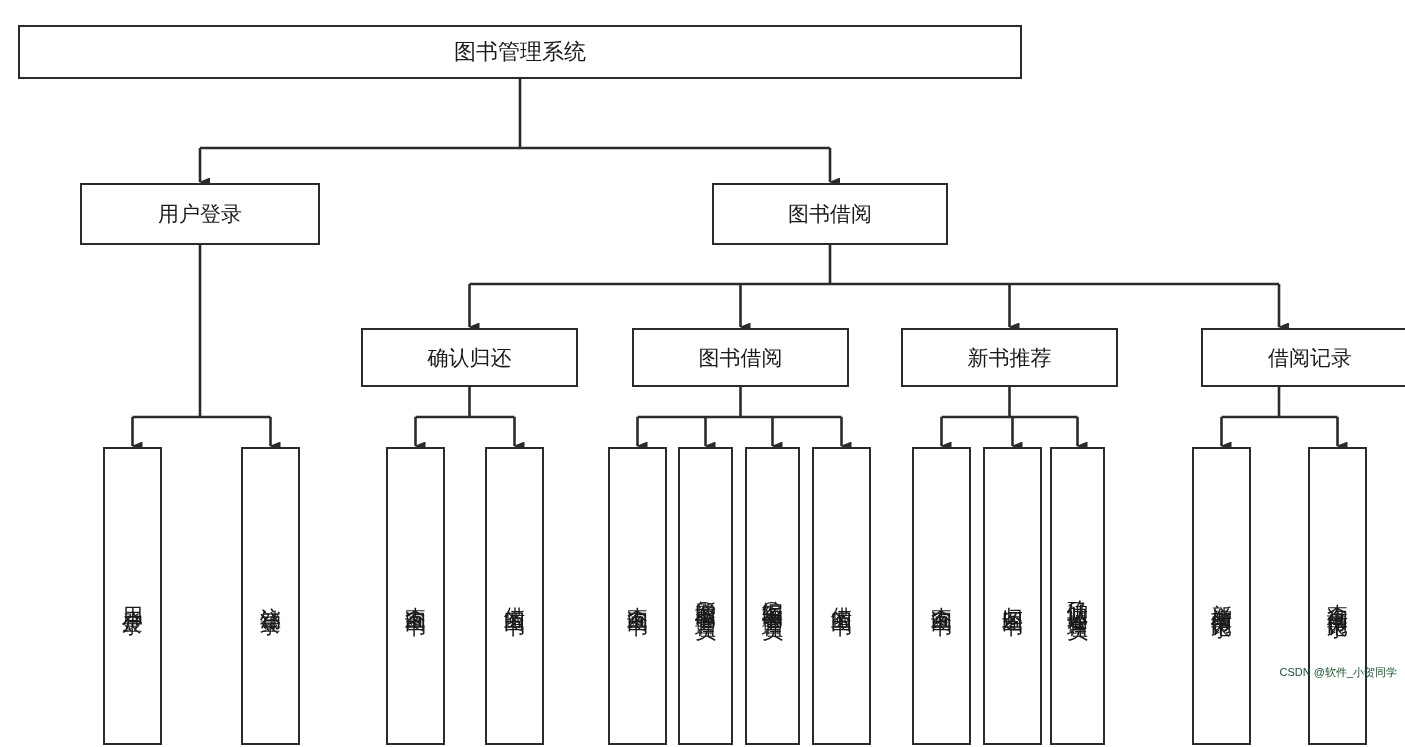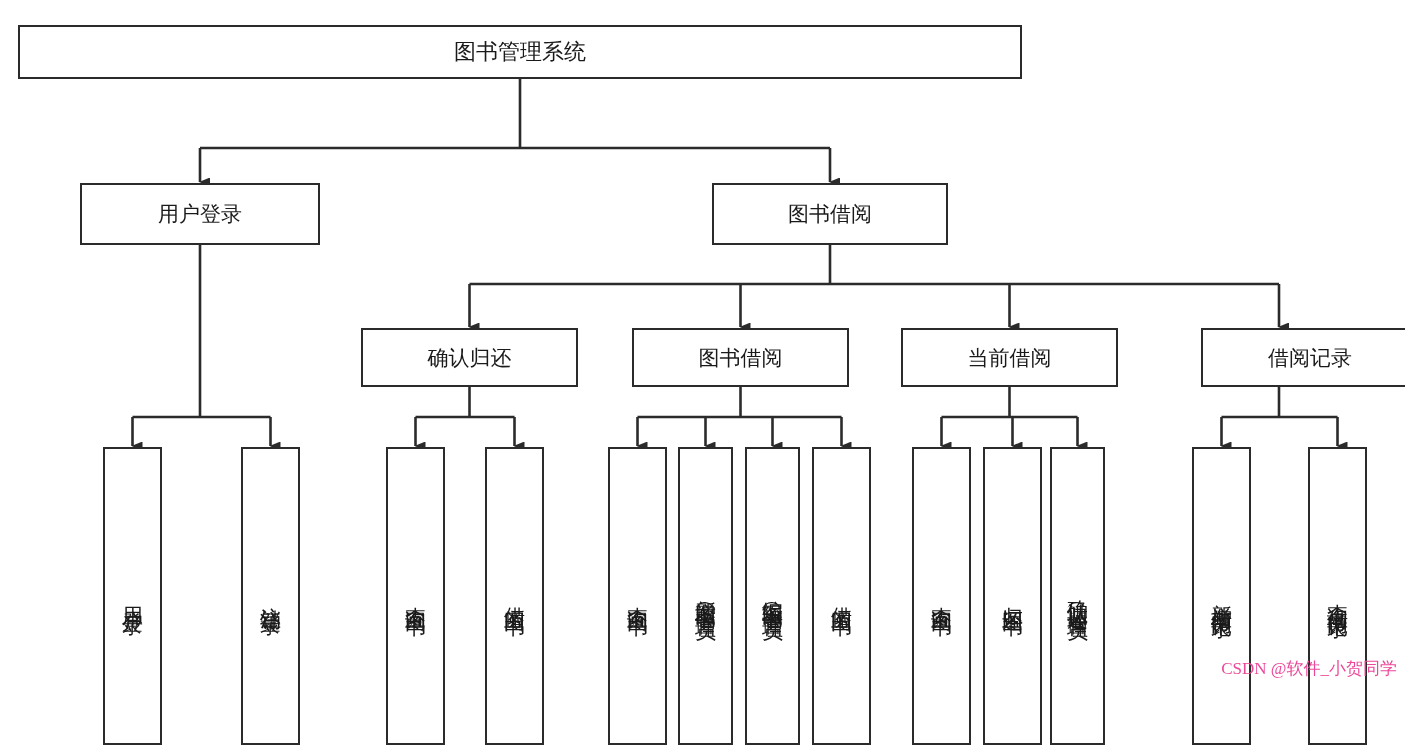--- a/index.html
+++ b/index.html
@@ -62,23 +62,23 @@
     left: 0;
     top: 0;
     width: 1405px;
     height: 747px;
     pointer-events: none;
   }
   #watermark {
     position: absolute;
     right: 8px;
     bottom: 4px;
-    font-size: 17px;
-    color: #ec4899;
-    font-family: Liberation Serif, serif;
+    font-size: 11px;
+    color: #14532d;
+    font-family: Liberation Sans, sans-serif;
     white-space: nowrap;
     user-select: none;
   }
 </style>
 </head>
 <body>
 
 <div id="diagram-root">
   <svg id="connector-layer" viewBox="0 0 1405 747" width="1405" height="747" xmlns="http://www.w3.org/2000/svg">
     <defs>
@@ -132,21 +132,21 @@
       <div class="node-box horizontal" style="left: 712px; top: 171px; width: 236px; height: 62px;">
         <span class="node-label">图书借阅</span>
       </div>
       <div class="node-box horizontal" style="left: 361px; top: 316px; width: 217px; height: 59px;">
         <span class="node-label">确认归还</span>
       </div>
       <div class="node-box horizontal" style="left: 632px; top: 316px; width: 217px; height: 59px;">
         <span class="node-label">图书借阅</span>
       </div>
       <div class="node-box horizontal" style="left: 901px; top: 316px; width: 217px; height: 59px;">
-        <span class="node-label">当前借阅</span>
+        <span class="node-label">新书推荐</span>
       </div>
       <div class="node-box horizontal" style="left: 1170px; top: 316px; width: 218px; height: 59px; margin-left: 31px;">
         <span class="node-label">借阅记录</span>
       </div>
       <div class="node-box vertical" style="left: 103px; top: 435px; width: 59px; height: 298px;">
         <span class="node-label">用户登录</span>
       </div>
       <div class="node-box vertical" style="left: 241px; top: 435px; width: 59px; height: 298px;">
         <span class="node-label">注销登录</span>
       </div>

